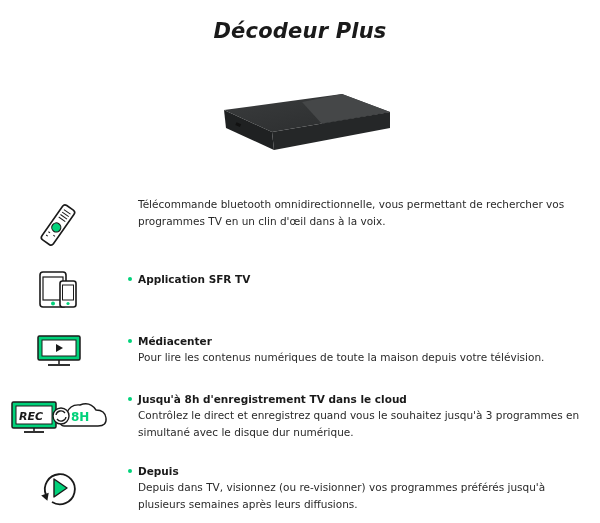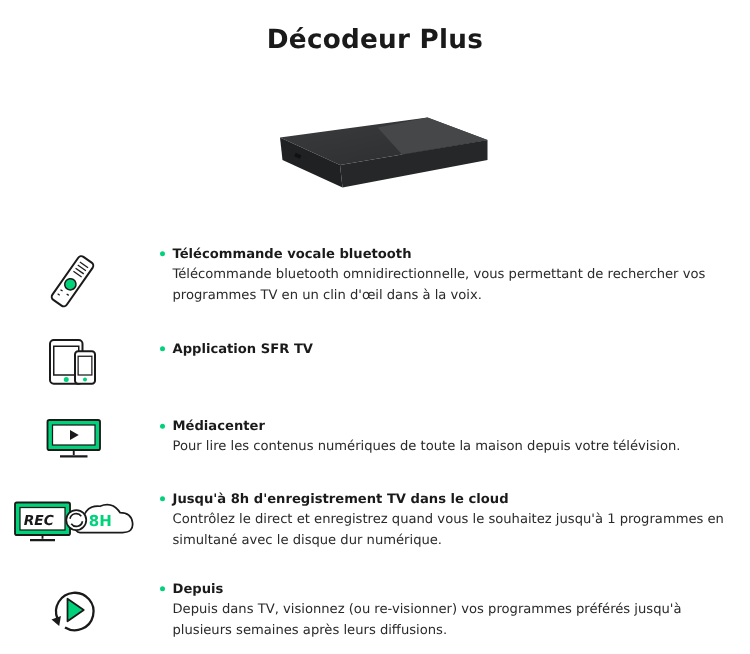--- a/index.html
+++ b/index.html
@@ -1,19 +1,19 @@
 <!DOCTYPE html>
 <html><head>
   <meta charset="utf-8">
   <style>
     html, body { margin: 0; padding: 0; background: #ffffff; }
     body { width: 600px; height: 523px; position: relative; overflow: hidden;
            font-family: "DejaVu Sans", sans-serif; color: #1a1a1a; }
     .title { position: absolute; top: 19px; left: 0; width: 600px; text-align: center;
-             font-size: 21px; font-weight: bold; letter-spacing: 0.2px; color: #1a1a1a; }
+             font-size: 21px; font-weight: bold; letter-spacing: 0.2px; color: #1a1a1a; font-style: italic; }
     .product { position: absolute; left: 222px; top: 82px; width: 170px; height: 72px; }
     .feature { position: absolute; left: 0; width: 600px; }
     .icon { position: absolute; }
     .text { position: absolute; left: 128px; width: 460px; }
     .ftitle { font-size: 10.5px; font-weight: bold; color: #1a1a1a; line-height: 15px; position: relative; padding-left: 10px; }
     .ftitle::before { content: ""; position: absolute; left: 0; top: 5px; width: 4px; height: 4px; border-radius: 50%; background: #00d27a; }
     .fdesc { font-size: 10.5px; color: #2a2a2a; line-height: 17px; padding-left: 10px; }
   </style>
 </head>
 <body>
@@ -42,21 +42,20 @@
       <line x1="18" y1="10" x2="26" y2="10" stroke="#1a1a1a" stroke-width="1"></line>
       <line x1="18" y1="13" x2="26" y2="13" stroke="#1a1a1a" stroke-width="1"></line>
       <line x1="18" y1="16" x2="26" y2="16" stroke="#1a1a1a" stroke-width="1"></line>
       <circle cx="22" cy="26" r="4.5" fill="#00d27a" stroke="#1a1a1a" stroke-width="1.2"></circle>
       <line x1="18" y1="34" x2="20" y2="34" stroke="#1a1a1a" stroke-width="1"></line>
       <line x1="24" y1="34" x2="26" y2="34" stroke="#1a1a1a" stroke-width="1"></line>
       <line x1="18" y1="38" x2="20" y2="38" stroke="#1a1a1a" stroke-width="1"></line>
     </g>
   </svg>
   <div class="text" style="top:0">
-    <div class="ftitle">Télécommande vocale bluetooth</div>
     <div class="fdesc">Télécommande bluetooth omnidirectionnelle, vous permettant de rechercher vos programmes TV en un clin d'œil dans à la voix.</div>
   </div>
 </div>
 
 <div class="feature" style="top:272px">
   <svg class="icon" style="left:38px;top:-2px;width:42px;height:40px" viewBox="0 0 42 40">
     <rect x="2" y="2" width="26" height="35" rx="3" fill="#fff" stroke="#1a1a1a" stroke-width="1.6"></rect>
     <rect x="5" y="7" width="20" height="23" fill="#fff" stroke="#1a1a1a" stroke-width="1.2"></rect>
     <circle cx="15" cy="33.5" r="2" fill="#00d27a"></circle>
     <rect x="22" y="11" width="16" height="26" rx="2.5" fill="#fff" stroke="#1a1a1a" stroke-width="1.6"></rect>
@@ -90,21 +89,21 @@
     <text x="9" y="24" font-family="DejaVu Sans, sans-serif" font-weight="bold" font-style="italic" font-size="11" fill="#1a1a1a">REC</text>
     <line x1="24" y1="32" x2="24" y2="35" stroke="#1a1a1a" stroke-width="1.5"></line>
     <line x1="14" y1="36" x2="34" y2="36" stroke="#1a1a1a" stroke-width="1.8"></line>
     <circle cx="51" cy="20" r="8" fill="#fff" stroke="#1a1a1a" stroke-width="1.4"></circle>
     <path d="M46 19 A5 5 0 0 1 55 17" fill="none" stroke="#1a1a1a" stroke-width="1.3"></path>
     <path d="M56 21 A5 5 0 0 1 47 23" fill="none" stroke="#1a1a1a" stroke-width="1.3"></path>
     <text x="61" y="25" font-family="DejaVu Sans, sans-serif" font-weight="bold" font-size="12" fill="#00d27a">8H</text>
   </svg>
   <div class="text" style="top:0">
     <div class="ftitle">Jusqu'à 8h d'enregistrement TV dans le cloud</div>
-    <div class="fdesc">Contrôlez le direct et enregistrez quand vous le souhaitez jusqu'à 1 programmes en simultané avec le disque dur numérique.</div>
+    <div class="fdesc">Contrôlez le direct et enregistrez quand vous le souhaitez jusqu'à 3 programmes en simultané avec le disque dur numérique.</div>
   </div>
 </div>
 
 <div class="feature" style="top:464px">
   <svg class="icon" style="left:38px;top:4px;width:40px;height:40px" viewBox="0 0 40 40">
     <path d="M8 27 A15 15 0 1 1 14 34" fill="none" stroke="#1a1a1a" stroke-width="1.8"></path>
     <polygon points="4,26 12,26 8,33" fill="#1a1a1a" transform="rotate(-20 8 29)"></polygon>
     <polygon points="16,11 16,29 29,20" fill="#00d27a" stroke="#1a1a1a" stroke-width="1.4" stroke-linejoin="round"></polygon>
   </svg>
   <div class="text" style="top:0">

